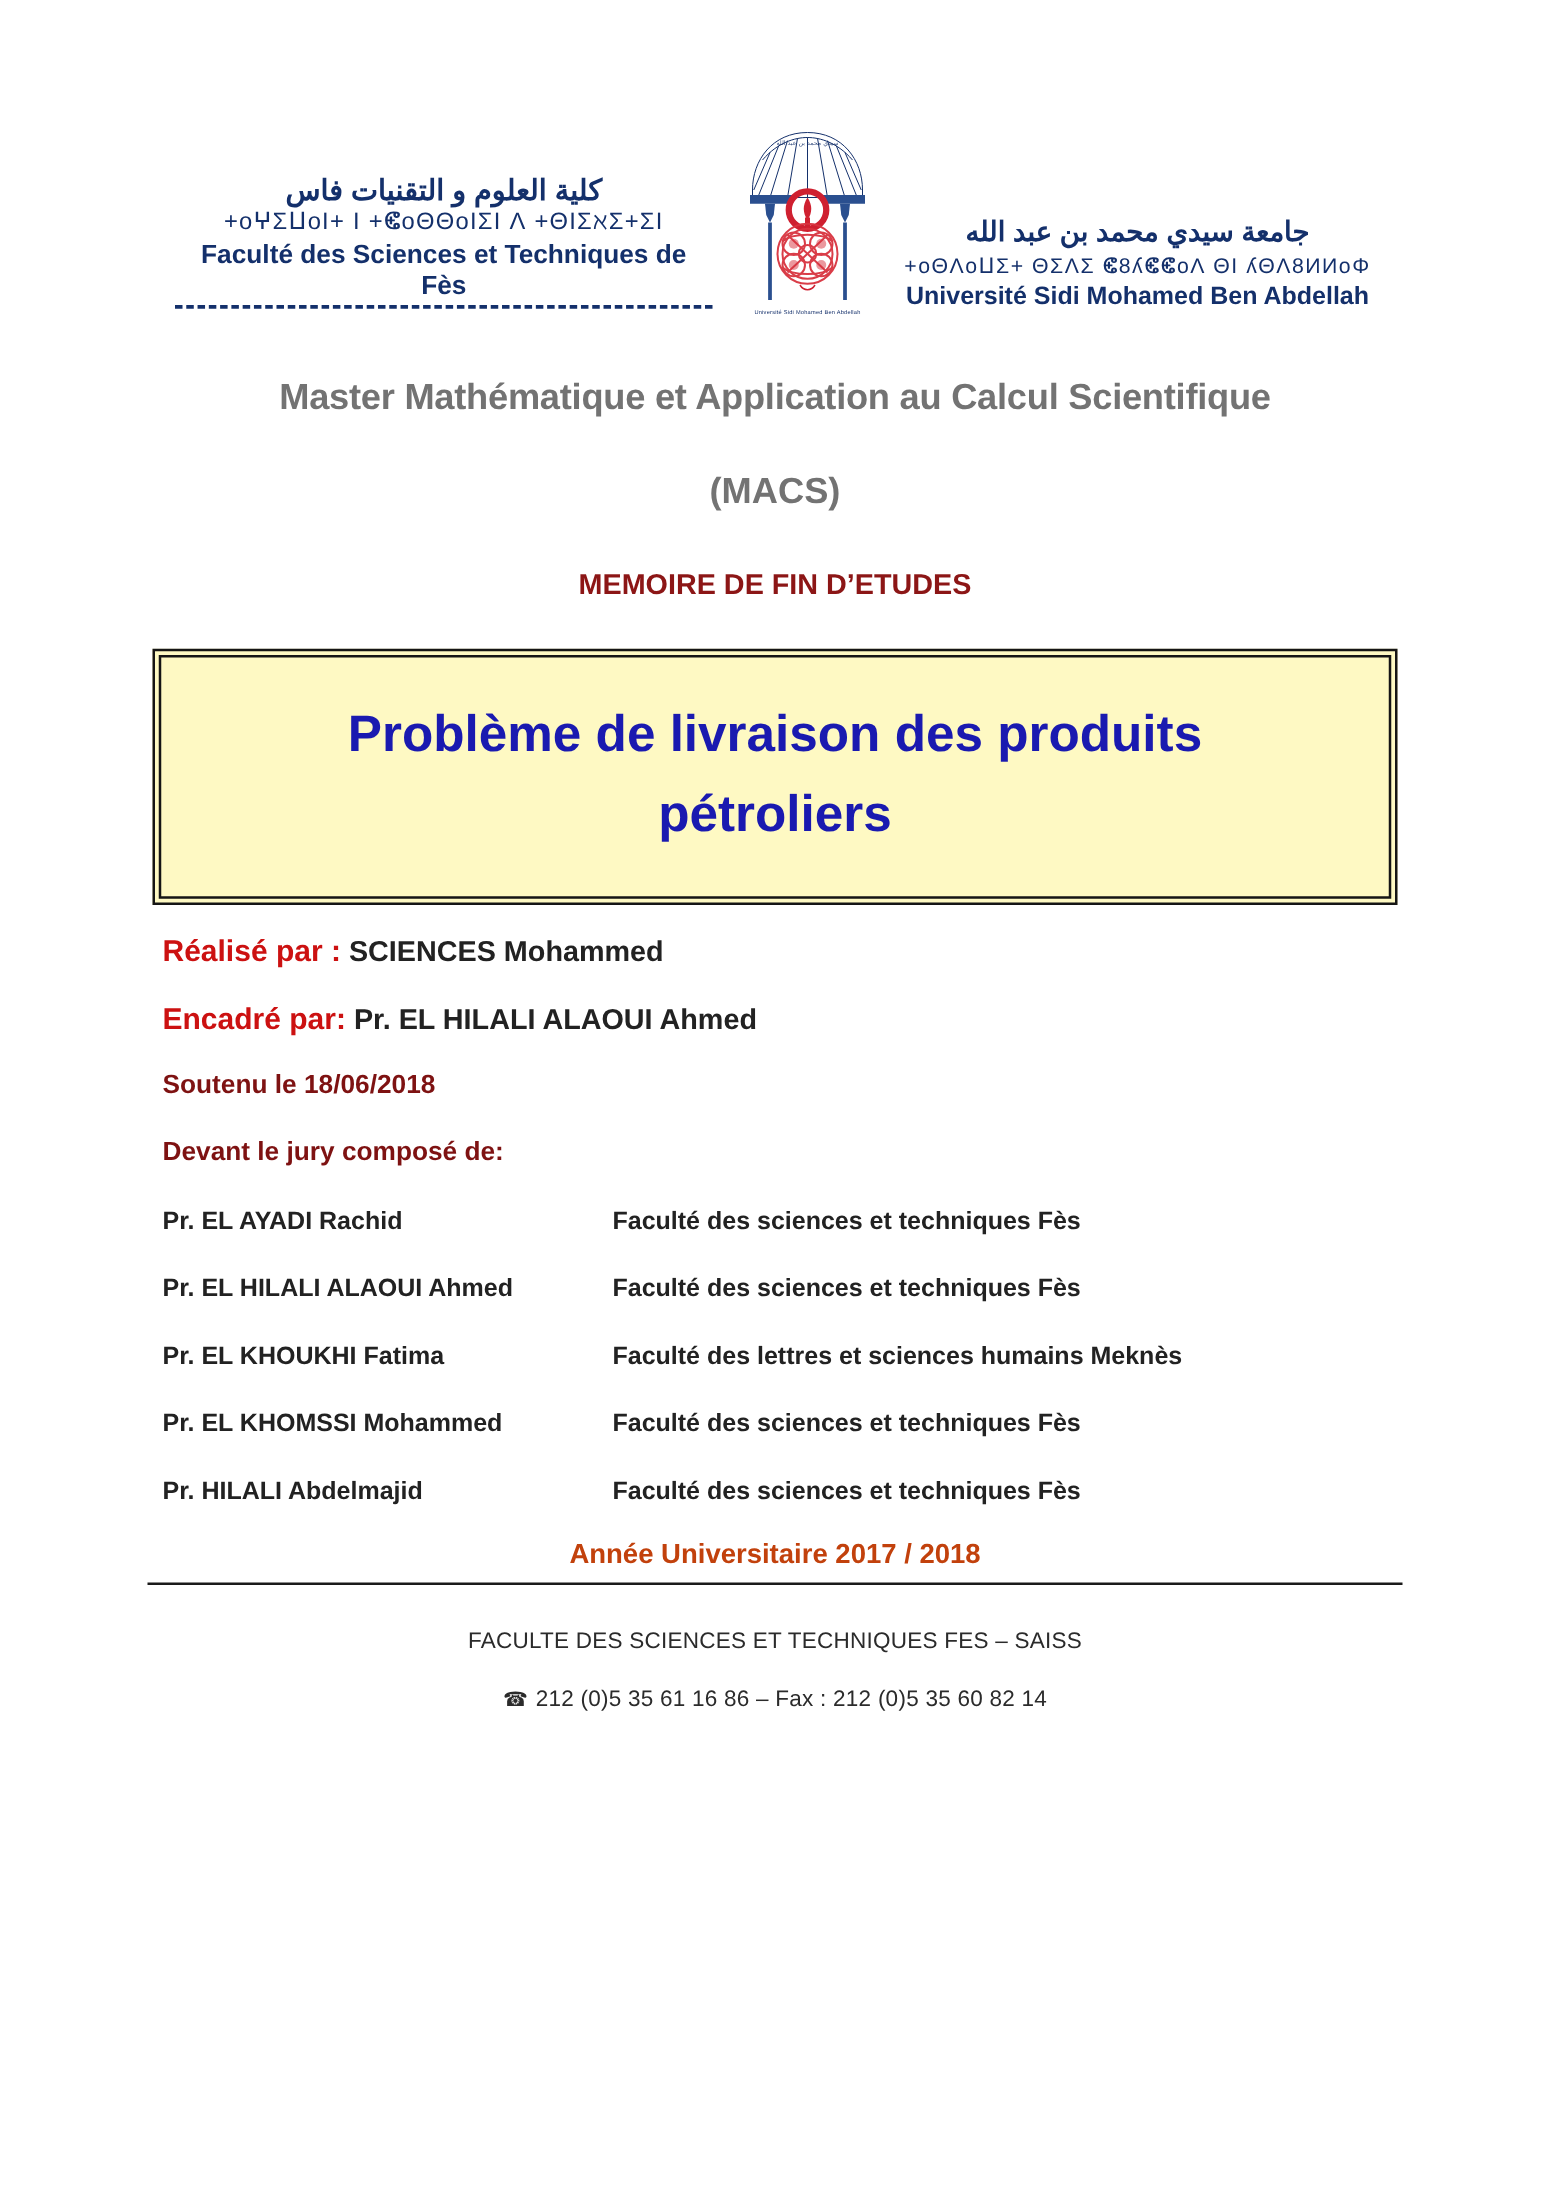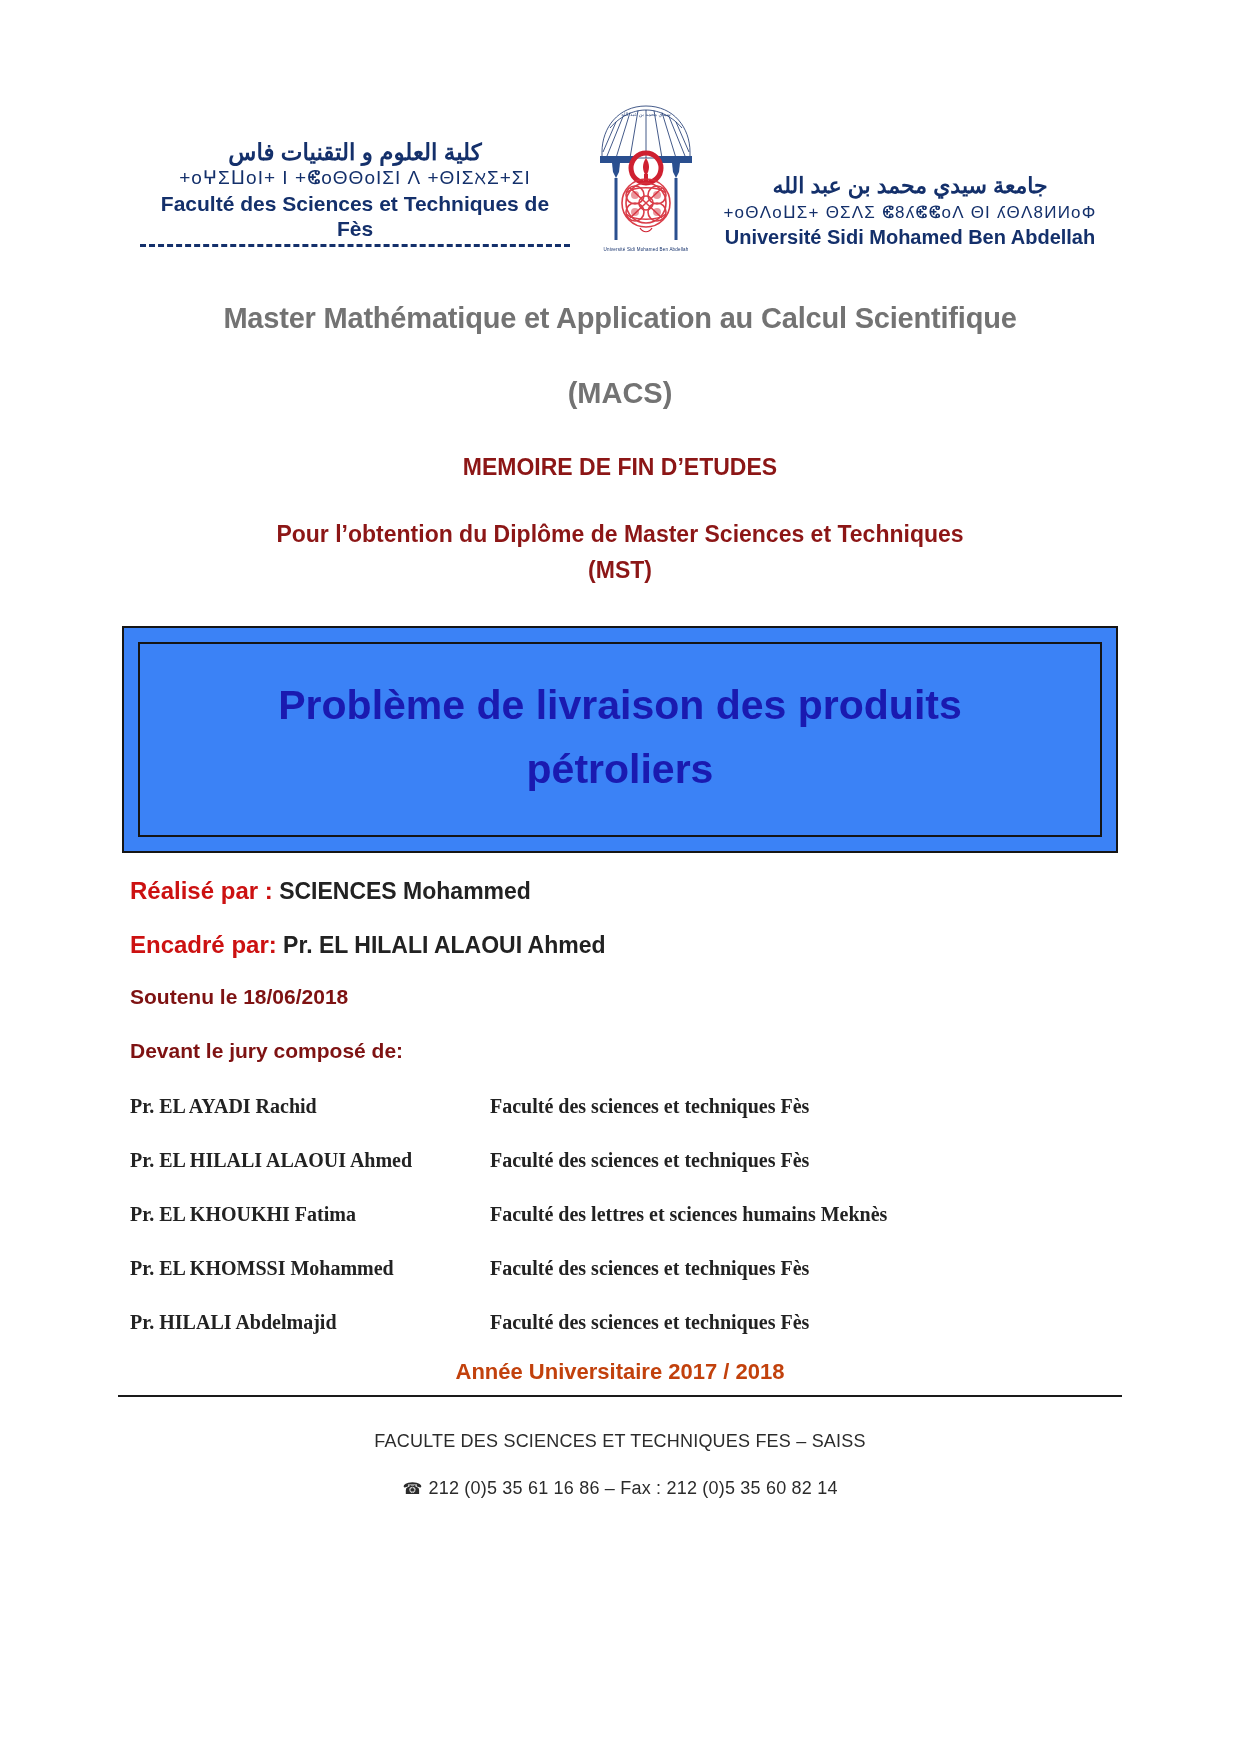--- a/index.html
+++ b/index.html
@@ -143,22 +143,22 @@
     font-size: 23px;
     font-weight: bold;
     color: #8c1616;
     line-height: 1.55;
   }
 
   
   .title-box-outer {
     margin: 38px 122px 0 122px;
     border: 2px solid #151515;
-    padding: 14px;
-    background: #3b82f6;
+    padding: 3px;
+    background: #fef9c3;
   }
   .title-box-inner {
     border: 2px solid #151515;
     padding: 30px 30px 34px 30px;
   }
   .title-text {
     text-align: center;
     font-size: 41px;
     font-weight: bold;
     color: #1a1ab0;
@@ -199,21 +199,20 @@
   
   .jury {
     margin-left: 130px;
     margin-right: 120px;
   }
   .jury-row {
     display: flex;
     align-items: center;
     margin-bottom: 20px;
     min-height: 34px;
-    font-family: Liberation Serif, serif;
   }
   .jury-name {
     width: 360px;
     flex: 0 0 360px;
     font-size: 20px;
     font-weight: bold;
     color: #222222;
   }
   .jury-aff {
     font-size: 20px;
@@ -340,24 +339,20 @@
 
   </div>
 
   <div class="program">
     <div class="program-line1">Master Mathématique et Application au Calcul Scientifique</div>
     <div class="program-line2">(MACS)</div>
   </div>
 
   <div class="memoire">MEMOIRE DE FIN D’ETUDES</div>
 
-  <div class="pour">
-    <div>Pour l’obtention du Diplôme de Master Sciences et Techniques</div>
-    <div>(MST)</div>
-  </div>
 
   <div class="title-box-outer">
     <div class="title-box-inner">
       <div class="title-text">Problème de livraison des produits</div>
       <div class="title-text">pétroliers</div>
     </div>
   </div>
 
   <div class="meta">
     <div class="meta-row">

